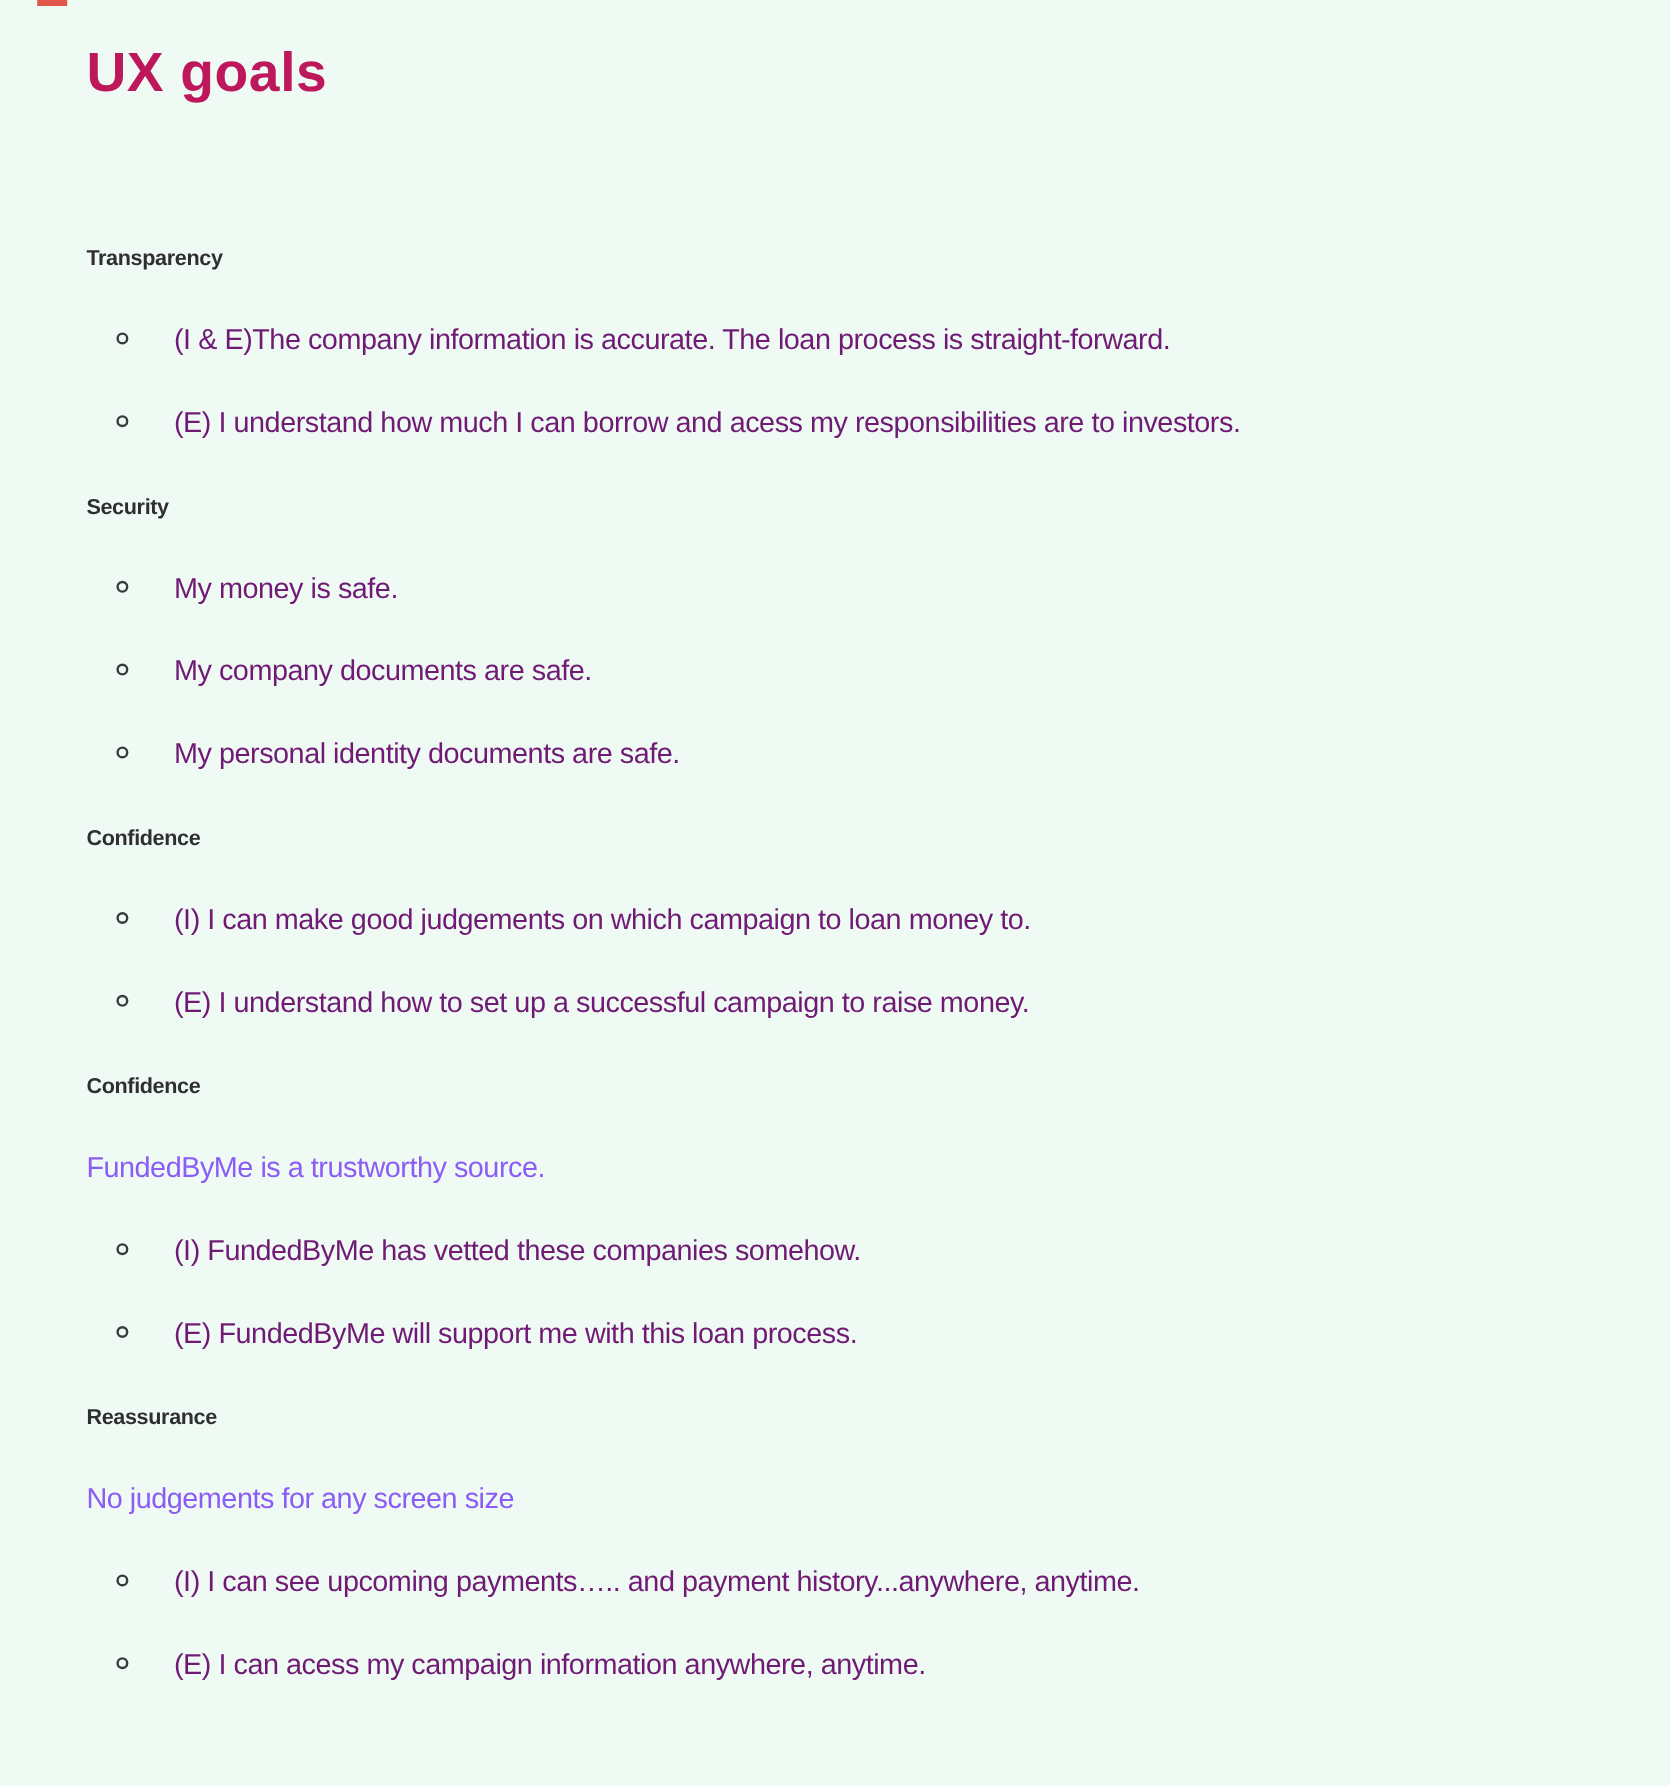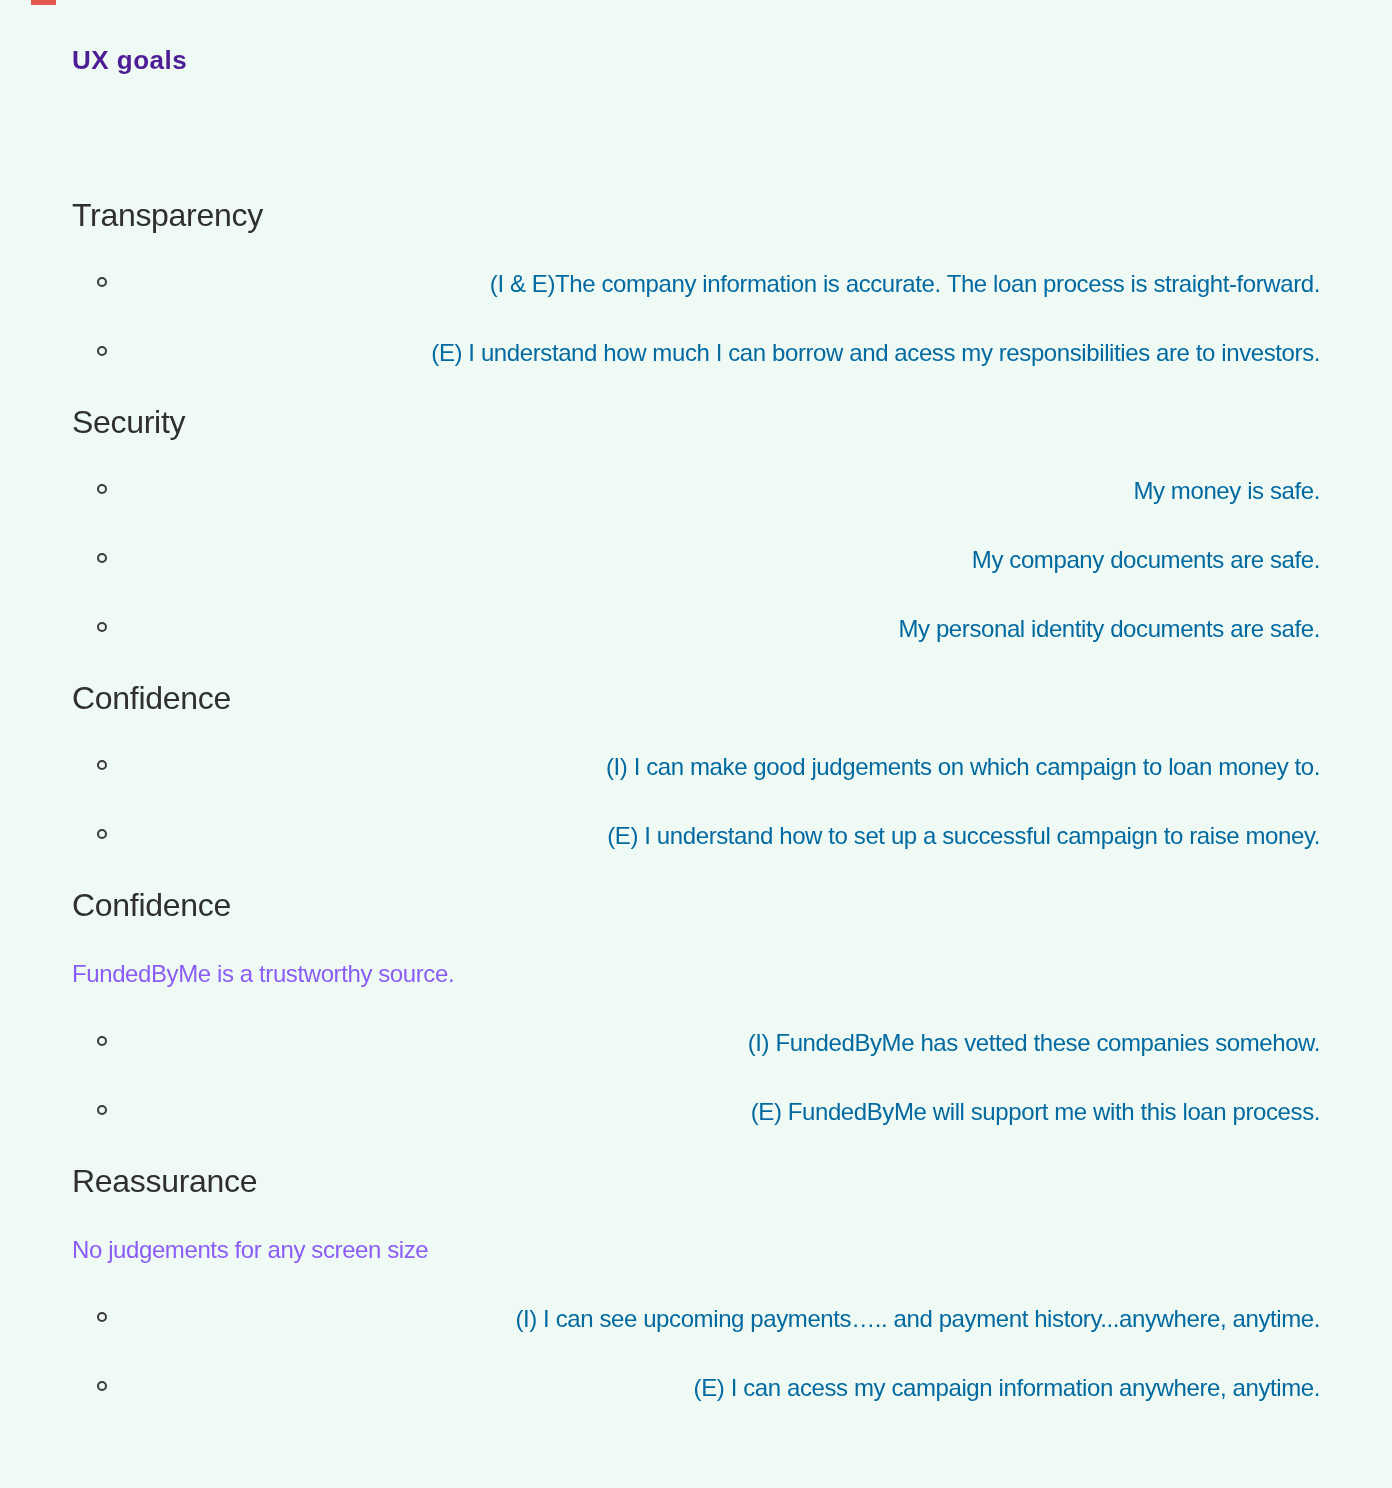--- a/index.html
+++ b/index.html
@@ -19,31 +19,31 @@
     top: 0;
     width: 25px;
     height: 5px;
     background: #e2574c;
   }
   .doc {
     padding: 0 72px;
   }
   .doc-title {
     margin: 36px 0 0 0;
-    font-size: 26px;
+    font-size: 46px;
     line-height: 48px;
     font-weight: bold;
-    color: #4c1d95;
+    color: #be185d;
     letter-spacing: 0.5px;
   }
   .section-heading {
     margin: 39px 0 0 0;
-    font-size: 32px;
+    font-size: 18px;
     line-height: 30px;
-    font-weight: normal;
+    font-weight: bold;
     color: #2f2f2f;
     letter-spacing: -0.3px;
   }
   .section:first-of-type .section-heading {
     margin-top: 116px;
   }
   .intro-para {
     margin: 39px 0 0 0;
     font-size: 24px;
     line-height: 30px;
@@ -55,22 +55,21 @@
     margin: 0;
     padding: 0;
   }
   ul.bullet-list li {
     position: relative;
     margin: 39px 0 0 0;
     padding-left: 73px;
     font-size: 24px;
     line-height: 30px;
     letter-spacing: -0.4px;
-    color: #0369a1;
-    text-align: right;
+    color: #701a75;
   }
   .bullet-circle {
     position: absolute;
     left: 25px;
     top: 8px;
     width: 10px;
     height: 10px;
     border: 2px solid #3a3a3a;
     border-radius: 50%;
     background: transparent;

